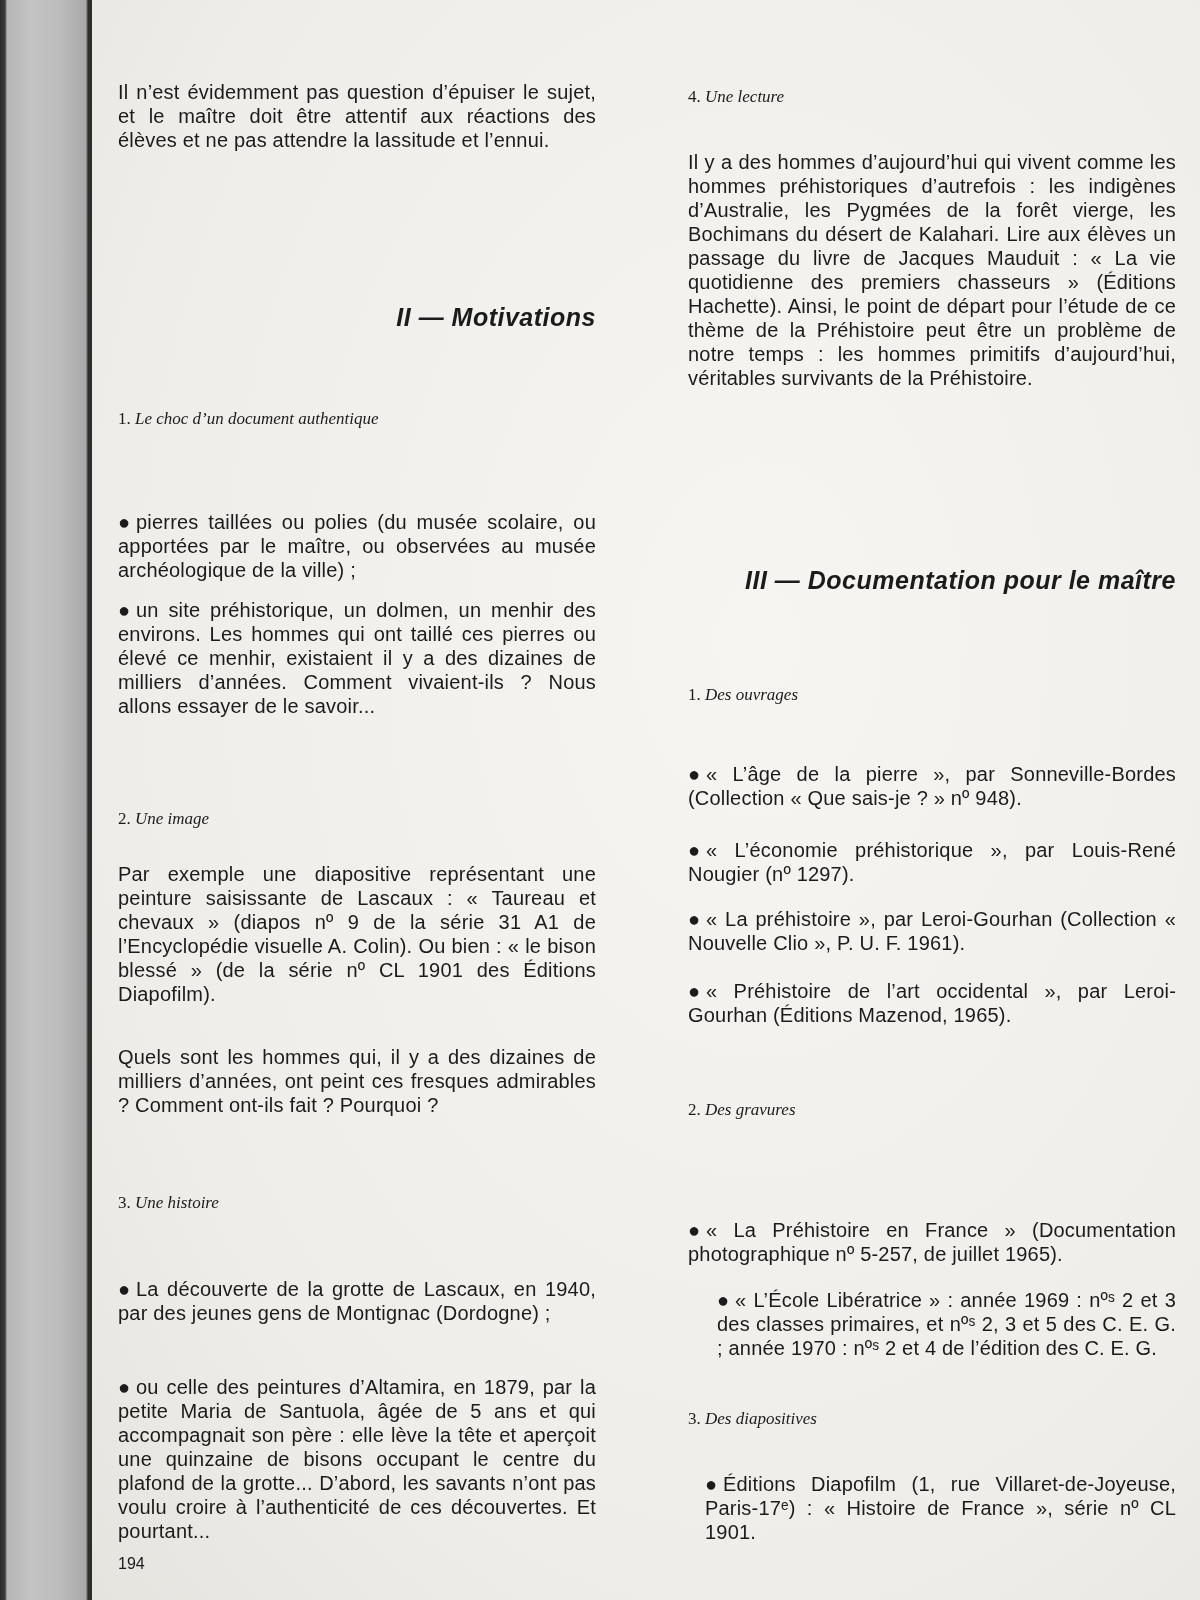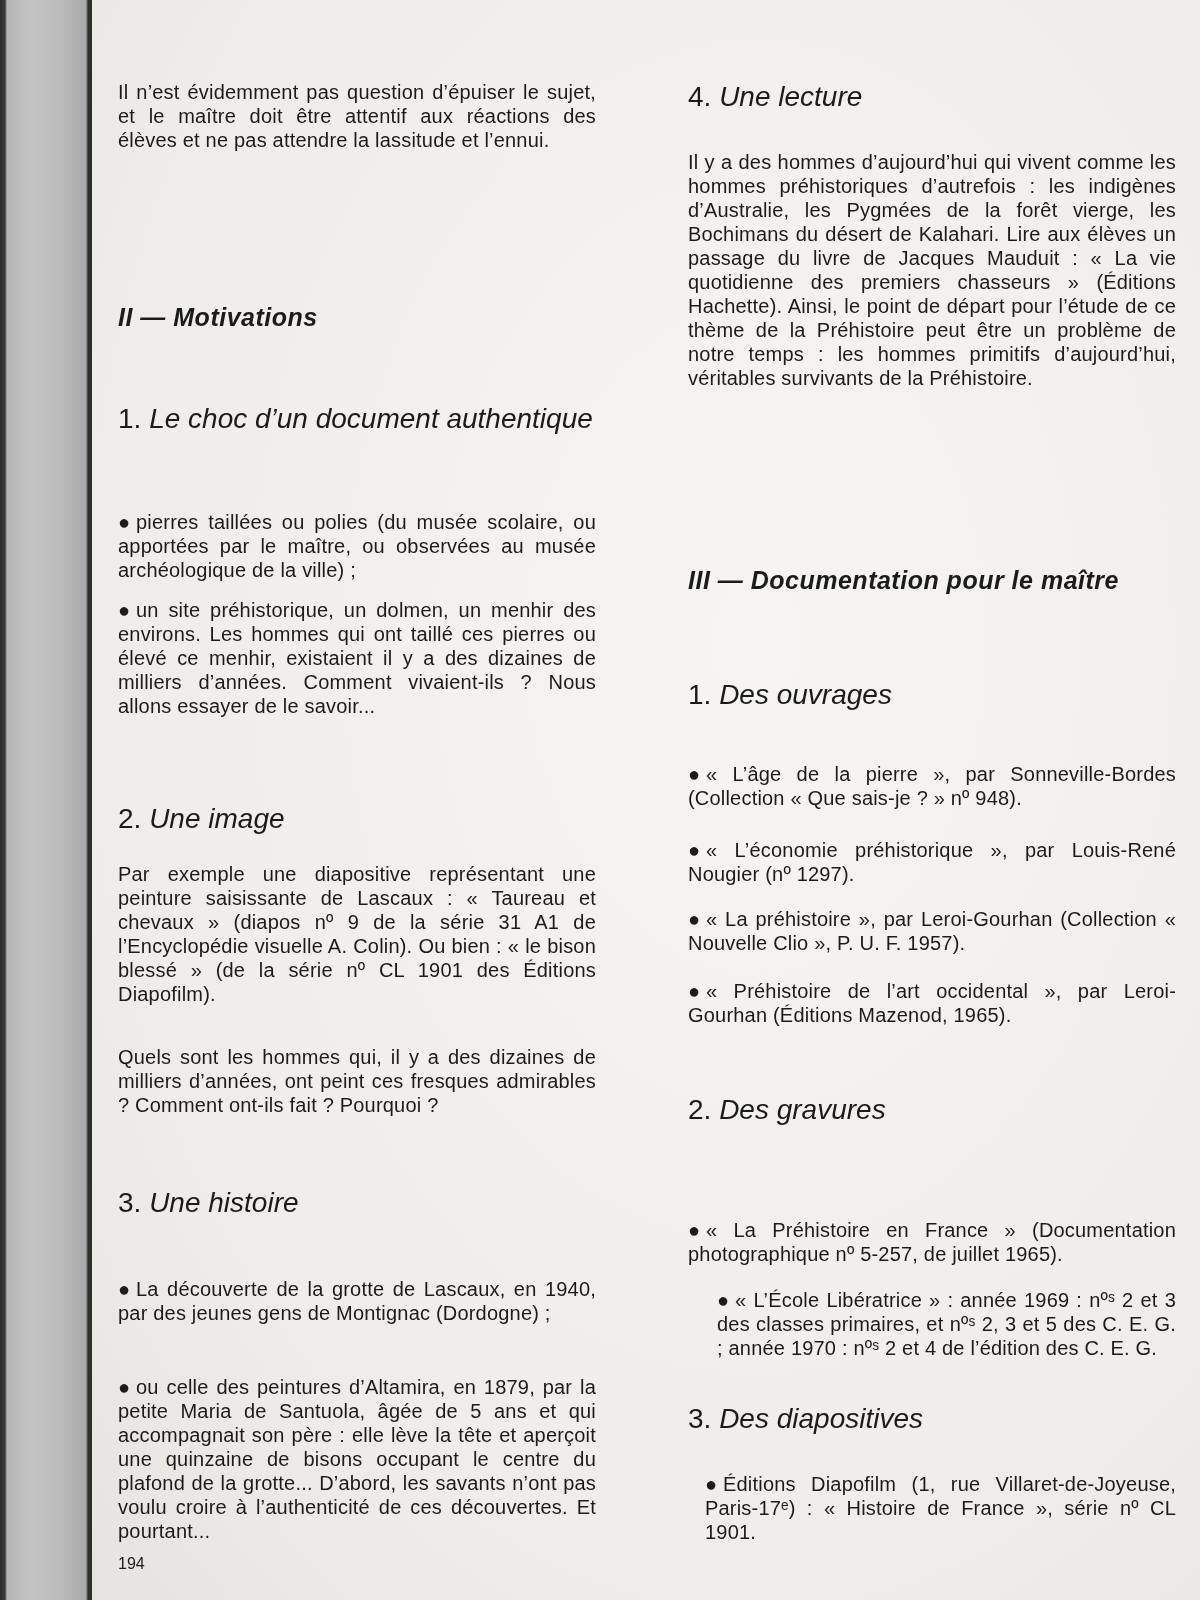--- a/index.html
+++ b/index.html
@@ -28,25 +28,26 @@
     letter-spacing: 0.2px;
   }
   .item { text-align: justify; }
   .bullet { display: inline-block; width: 18px; }
   .section-title {
     margin: 0;
     font-family: "Liberation Sans", sans-serif;
     font-weight: bold; font-style: italic;
     font-size: 25px; line-height: 30px;
     letter-spacing: 0.5px;
+    text-align: right;
   }
   .sub-title {
     margin: 0;
-    font-family: Liberation Sans, sans-serif;
-    font-size: 28px; line-height: 29px;
+    font-family: Liberation Serif, serif;
+    font-size: 17px; line-height: 29px;
     font-weight: normal;
   }
   .sub-title .t { font-style: italic; font-weight: normal; }
   .page-number {
     position: absolute; left: 118px; top: 1555px;
     font-size: 16px;
   }
 </style>
 </head>
 <body>
@@ -134,21 +135,21 @@
     </h3>
   </div>
 
   <div class="block" style="top:762px;">
     <p class="item"><span class="bullet">●</span><span>« L’âge de la pierre », par Sonneville-Bordes (Collection « Que sais-je ? » nº 948).</span></p>
   </div>
   <div class="block" style="top:838px;">
     <p class="item"><span class="bullet">●</span><span>« L’économie préhistorique », par Louis-René Nougier (nº 1297).</span></p>
   </div>
   <div class="block" style="top:907px;">
-    <p class="item"><span class="bullet">●</span><span>« La préhistoire », par Leroi-Gourhan (Collection « Nouvelle Clio », P. U. F. 1957).</span></p>
+    <p class="item"><span class="bullet">●</span><span>« La préhistoire », par Leroi-Gourhan (Collection « Nouvelle Clio », P. U. F. 1961).</span></p>
   </div>
   <div class="block" style="top:979px;">
     <p class="item"><span class="bullet">●</span><span>« Préhistoire de l’art occidental », par Leroi-Gourhan (Éditions Mazenod, 1965).</span></p>
   </div>
 
   <div class="block" style="top:1095px;">
     <h3 class="sub-title">
       <span>2.</span>
       <span class="t">Des gravures</span>
     </h3>

